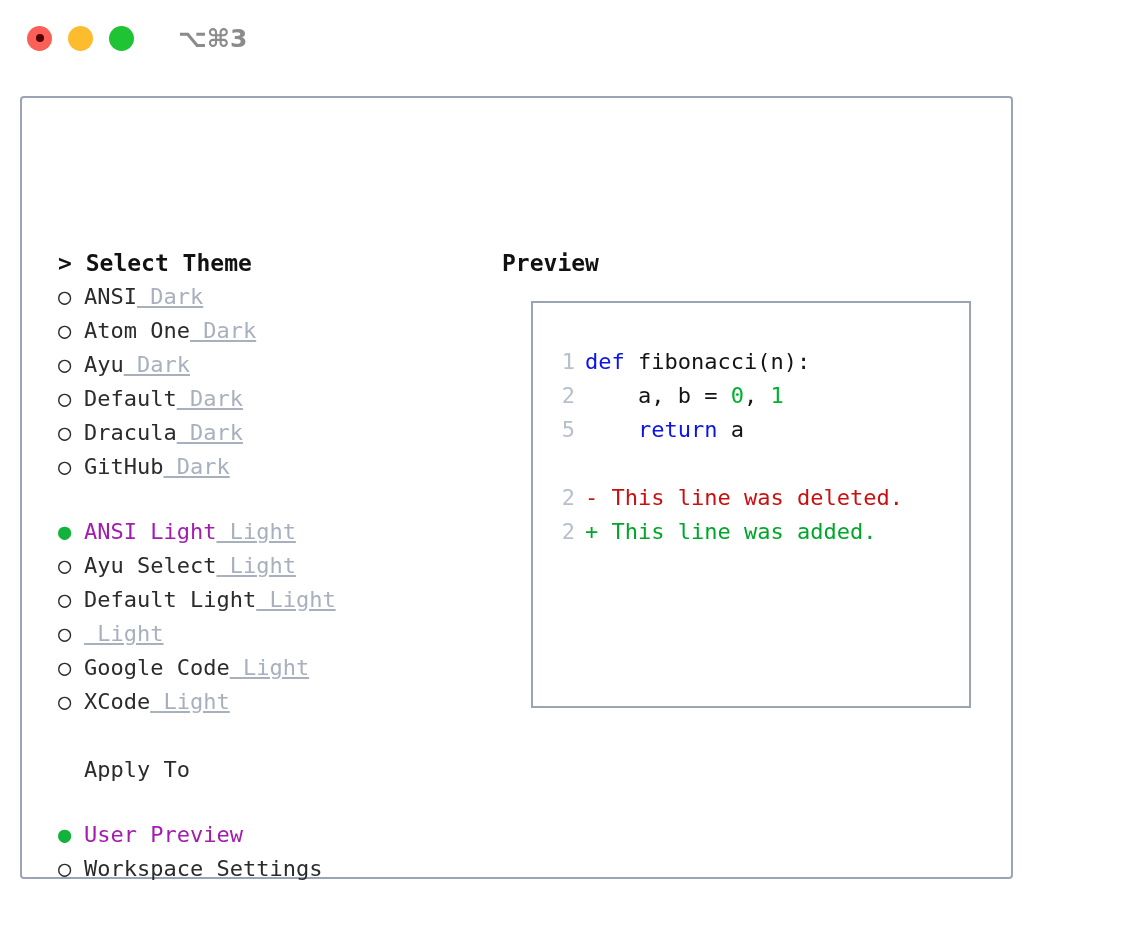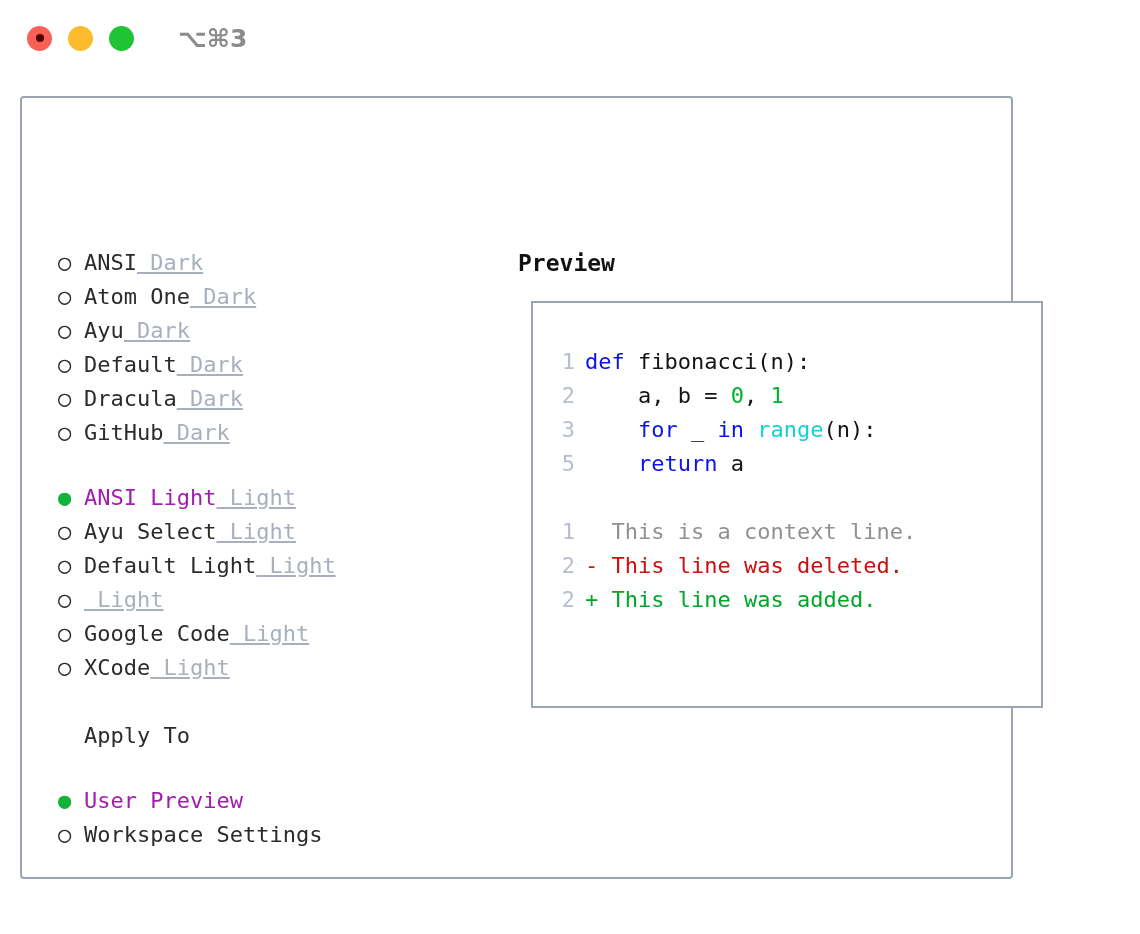--- a/index.html
+++ b/index.html
@@ -79,21 +79,21 @@
 
   
   #left-col {
     position: absolute;
     left: 36px;
     top: 148px;
     width: 440px;
   }
   #right-col {
     position: absolute;
-    left: 496px;
+    left: 480px;
     top: 148px;
     width: 490px;
   }
 
   .header {
     font-weight: bold;
     color: #111111;
     font-size: 23px;
     line-height: 34px;
     white-space: pre;
@@ -141,21 +141,21 @@
     font-weight: bold;
     font-size: 23px;
     line-height: 34px;
     color: #111111;
     white-space: pre;
   }
   #preview-box {
     position: absolute;
     left: 509px;
     top: 203px;
-    width: 512px;
+    width: 440px;
     height: 407px;
     border: 2px solid #9aa4b2;
     background: #ffffff;
   }
   #code {
     padding: 42px 0 0 16px;
     font-size: 22px;
     line-height: 34px;
   }
   .crow { white-space: pre; }
@@ -184,20 +184,21 @@
     <span class="dot red"></span>
     <span class="dot yellow"></span>
     <span class="dot green"></span>
     <span id="shortcut">⌥⌘3</span>
   </div>
 
   <div id="panel">
     <div id="panel-inner">
 
       <div id="left-col">
+        <div class="header">&gt; Select Theme</div>
         <div id="theme-list">
             <div class="opt"><span class="marker unsel">○</span><span class="label">ANSI</span><span class="variant"> Dark</span></div>
             <div class="opt"><span class="marker unsel">○</span><span class="label">Atom One</span><span class="variant"> Dark</span></div>
             <div class="opt"><span class="marker unsel">○</span><span class="label">Ayu</span><span class="variant"> Dark</span></div>
             <div class="opt"><span class="marker unsel">○</span><span class="label">Default</span><span class="variant"> Dark</span></div>
             <div class="opt"><span class="marker unsel">○</span><span class="label">Dracula</span><span class="variant"> Dark</span></div>
             <div class="opt"><span class="marker unsel">○</span><span class="label">GitHub</span><span class="variant"> Dark</span></div>
             <div class="opt selected"><span class="marker sel">●</span><span class="label">ANSI Light</span><span class="variant"> Light</span></div>
             <div class="opt"><span class="marker unsel">○</span><span class="label">Ayu Select</span><span class="variant"> Light</span></div>
             <div class="opt"><span class="marker unsel">○</span><span class="label">Default Light</span><span class="variant"> Light</span></div>
@@ -219,24 +220,22 @@
       </div>
 
       <div id="right-col">
         <div id="preview-title">Preview</div>
       </div>
 
       <div id="preview-box">
         <div id="code">
             <div class="crow"><span class="lno">1</span><span class="kw">def</span><span class="plain"> fibonacci(n):</span></div>
             <div class="crow"><span class="lno">2</span><span class="plain">    a, b = </span><span class="num">0</span><span class="plain">, </span><span class="num">1</span></div>
-            <div class="crow"><span class="lno">3</span><span class="plain">    </span><span class="kw">for</span><span class="plain"> _ </span><span class="kw">in</span><span class="plain"> </span><span class="bi">range</span><span class="plain">(n):</span></div>
             <div class="crow"><span class="lno">5</span><span class="plain">    </span><span class="kw">return</span><span class="plain"> a</span></div>
             <div class="blank"></div>
-            <div class="crow"><span class="lno">1</span><span class="ctx"> </span><span class="ctx"> This is a context line.</span></div>
             <div class="crow"><span class="lno">2</span><span class="del">-</span><span class="del"> This line was deleted.</span></div>
             <div class="crow"><span class="lno">2</span><span class="add">+</span><span class="add"> This line was added.</span></div>
           </div>
       </div>
 
     </div>
   </div>
 </div>
 
 </body></html>

